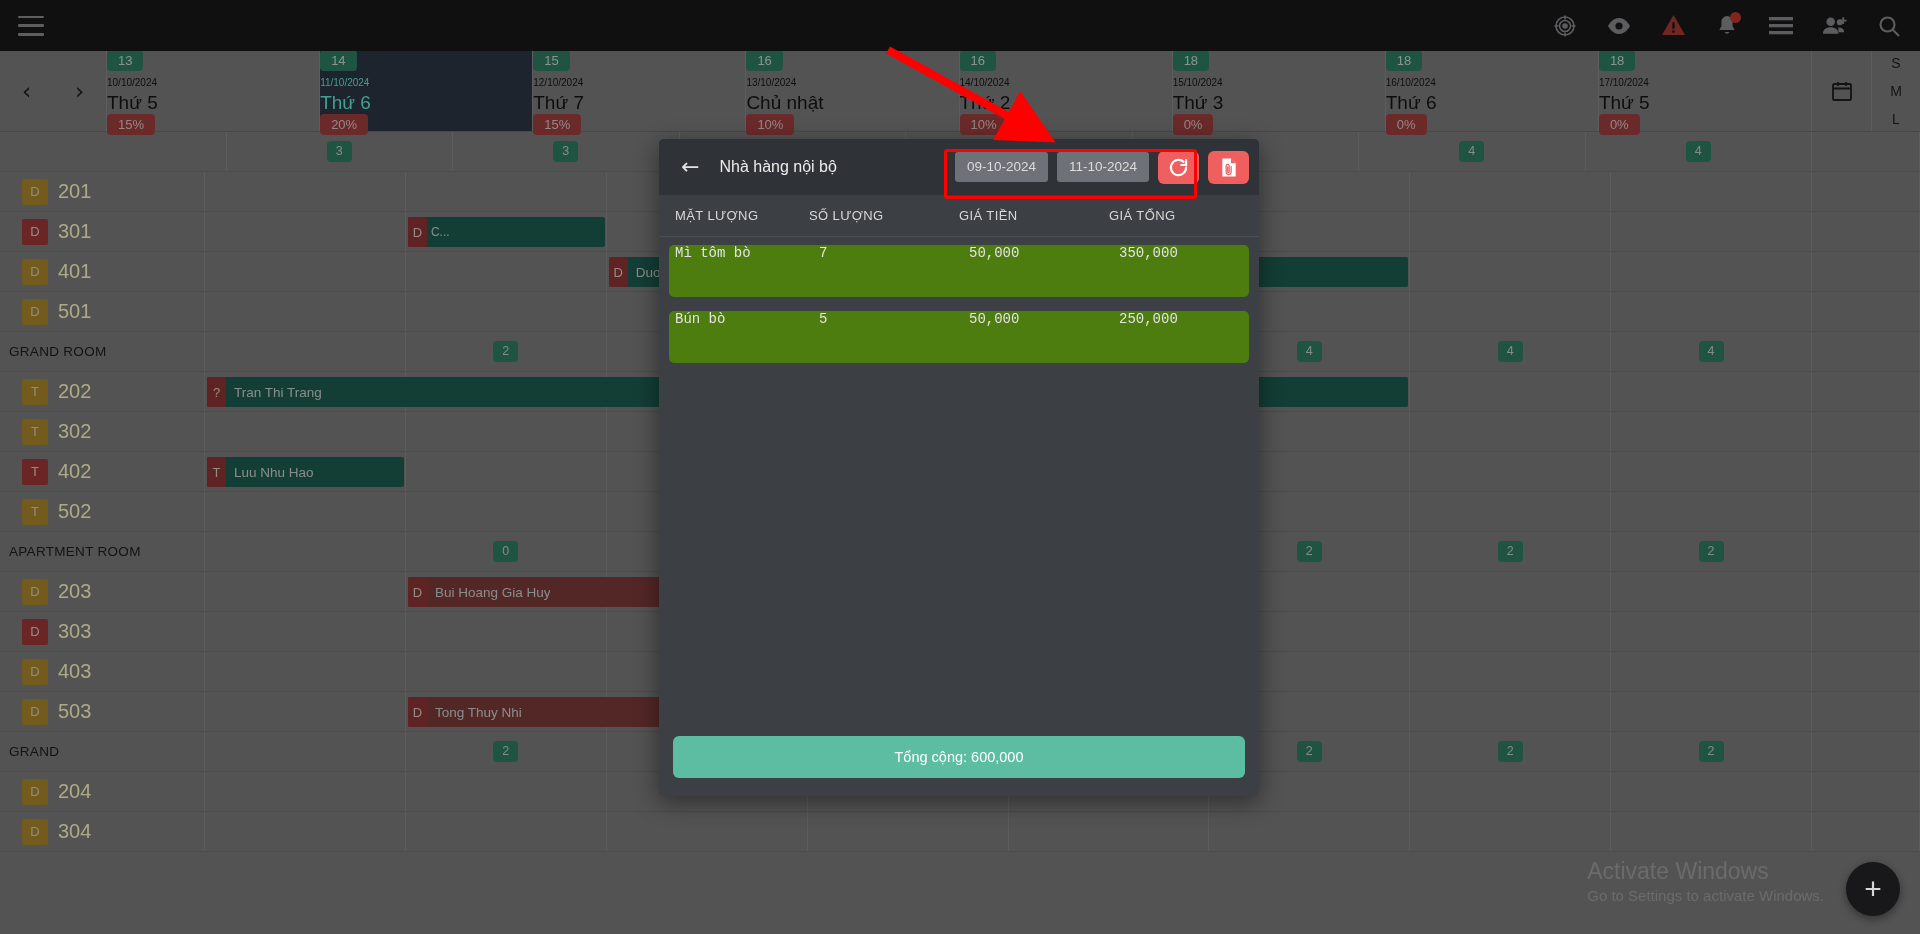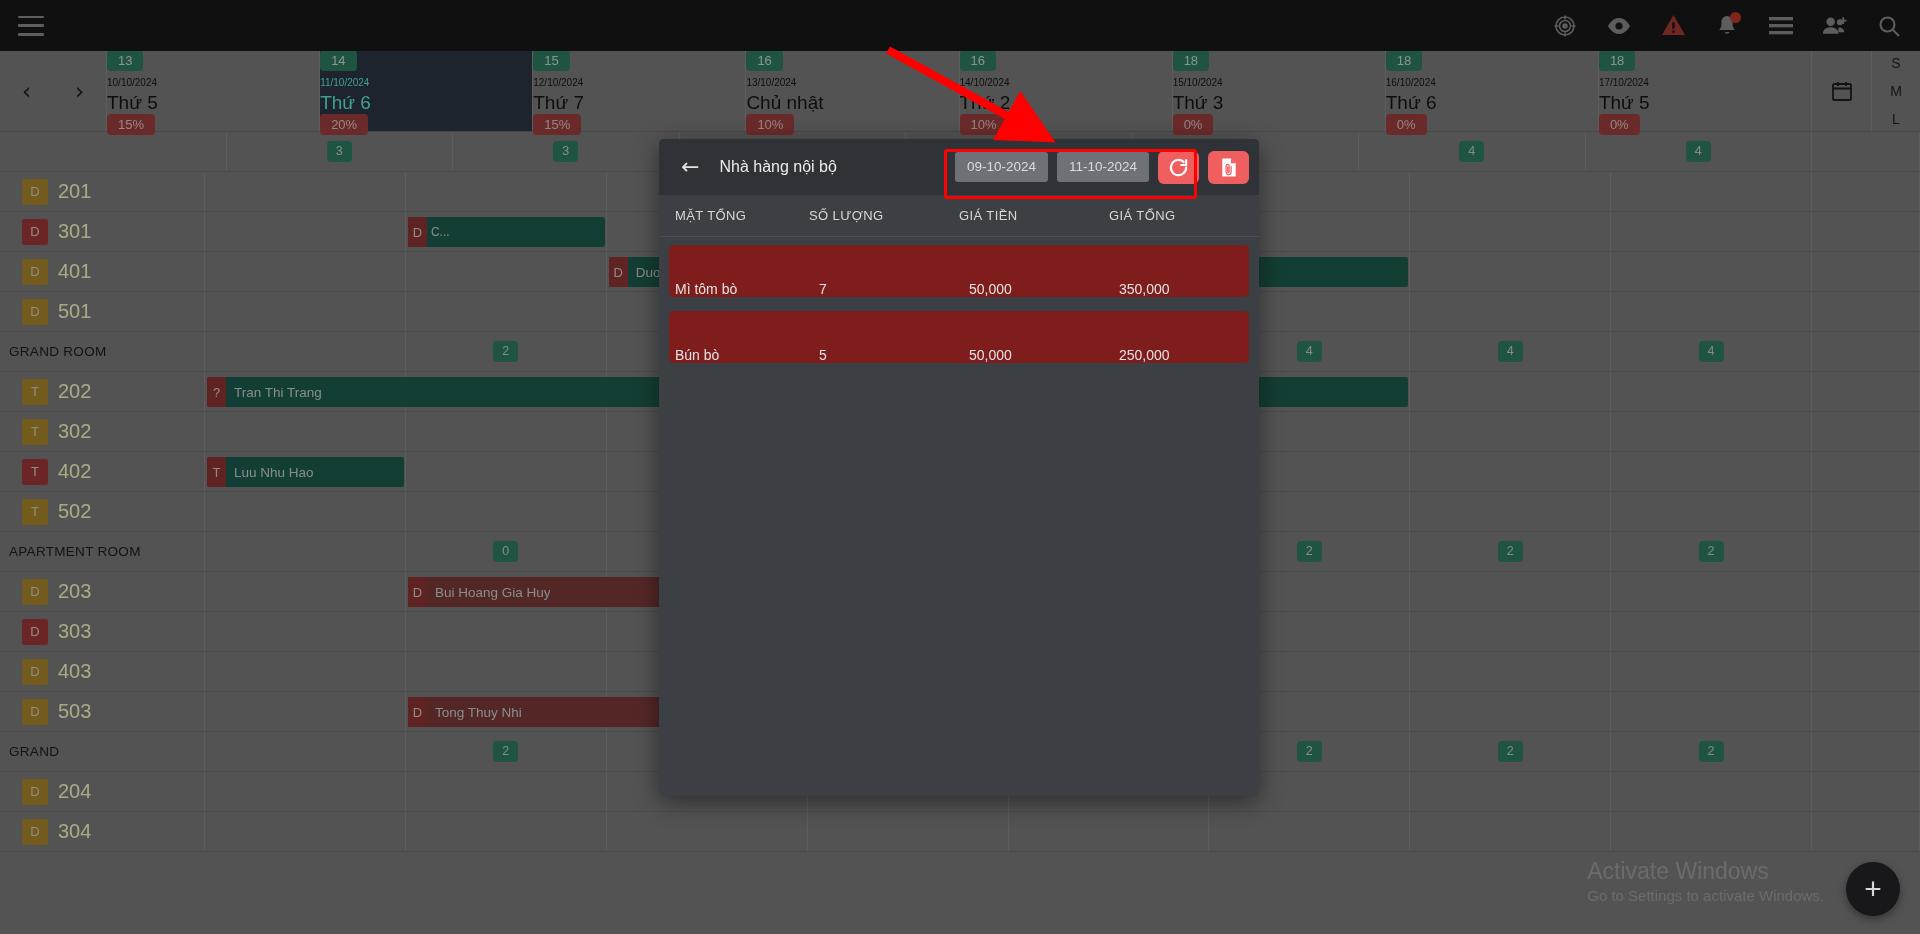--- a/index.html
+++ b/index.html
@@ -178,22 +178,22 @@
     display: flex; padding: 13px 0 13px 0; background: #3c3f44;
     border-bottom: 1px solid #4a4e54;
   }
   .m-thead div { font-size: 13px; color: #d8d8d8; letter-spacing: .4px; }
   .c1 { flex: 0 0 150px; padding-left: 16px; }
   .c2 { flex: 0 0 150px; }
   .c3 { flex: 0 0 150px; }
   .c4 { flex: 1 1 auto; }
   .m-body { flex: 1 1 auto; overflow-y: auto; padding: 8px 10px 0 10px; }
   .m-row {
-    display: flex; align-items: flex-end; height: 52px; background: #7f1d1d;
-    border-radius: 5px; margin-bottom: 14px;
+    display: flex; align-items: flex-start; height: 52px; background: #4d7c0f;
+    border-radius: 5px; margin-bottom: 14px; font-family: Liberation Mono, monospace;
   }
   .m-row div { font-size: 14px; color: #e3e3e3; }
   .m-row .c1 { padding-left: 6px; }
   .m-foot { flex: 0 0 auto; padding: 10px 14px 18px 14px; }
   .total-bar {
     background: #5cbda2; border-radius: 6px; height: 42px; display: flex;
     align-items: center; justify-content: center; cursor: pointer;
   }
   .total-bar span { font-size: 14.5px; color: #ffffff; }
 
@@ -694,21 +694,21 @@
             <path d="M3 1.5h9l5 5v14H3z" fill="#ffffff"></path>
             <path d="M12 1.5v5h5" fill="#ef5f5f"></path>
             <path d="M12.2 10.2v5.6a2.6 2.6 0 0 1-5.2 0v-6.4a1.6 1.6 0 0 1 3.2 0v6.1a.8.8 0 0 1-1.6 0v-5.1" fill="none" stroke="#ef5f5f" stroke-width="1.3" stroke-linecap="round"></path>
           </svg>
         </div>
       </div>
       <div class="hl-box"></div>
     </div>
 
     <div class="m-thead">
-      <div class="c1">MẶT TỔNG</div>
+      <div class="c1">MẶT LƯỢNG</div>
       <div class="c2">SỐ LƯỢNG</div>
       <div class="c3">GIÁ TIỀN</div>
       <div class="c4">GIÁ TỔNG</div>
     </div>
 
     <div class="m-body">
       <div id="rows-host">
           <div class="m-row">
             <div class="c1">Mì tôm bò</div>
             <div class="c2">7</div>
@@ -717,20 +717,25 @@
           </div>
           <div class="m-row">
             <div class="c1">Bún bò</div>
             <div class="c2">5</div>
             <div class="c3">50,000</div>
             <div class="c4">250,000</div>
           </div>
         </div>
     </div>
 
+    <div class="m-foot">
+      <div class="total-bar">
+        <span>Tổng cộng: 600,000</span>
+      </div>
+    </div>
   </div>
 
   <svg class="arrow-svg" viewBox="0 0 1920 934">
     <defs>
       <marker id="ah" markerWidth="7" markerHeight="7" refX="1.2" refY="3.5" orient="auto">
         <path d="M0,0 L7,3.5 L0,7 z" fill="#ff0000"></path>
       </marker>
     </defs>
     <line x1="888" y1="50" x2="1015" y2="120" stroke="#ff0000" stroke-width="8" marker-end="url(#ah)"></line>
   </svg>

